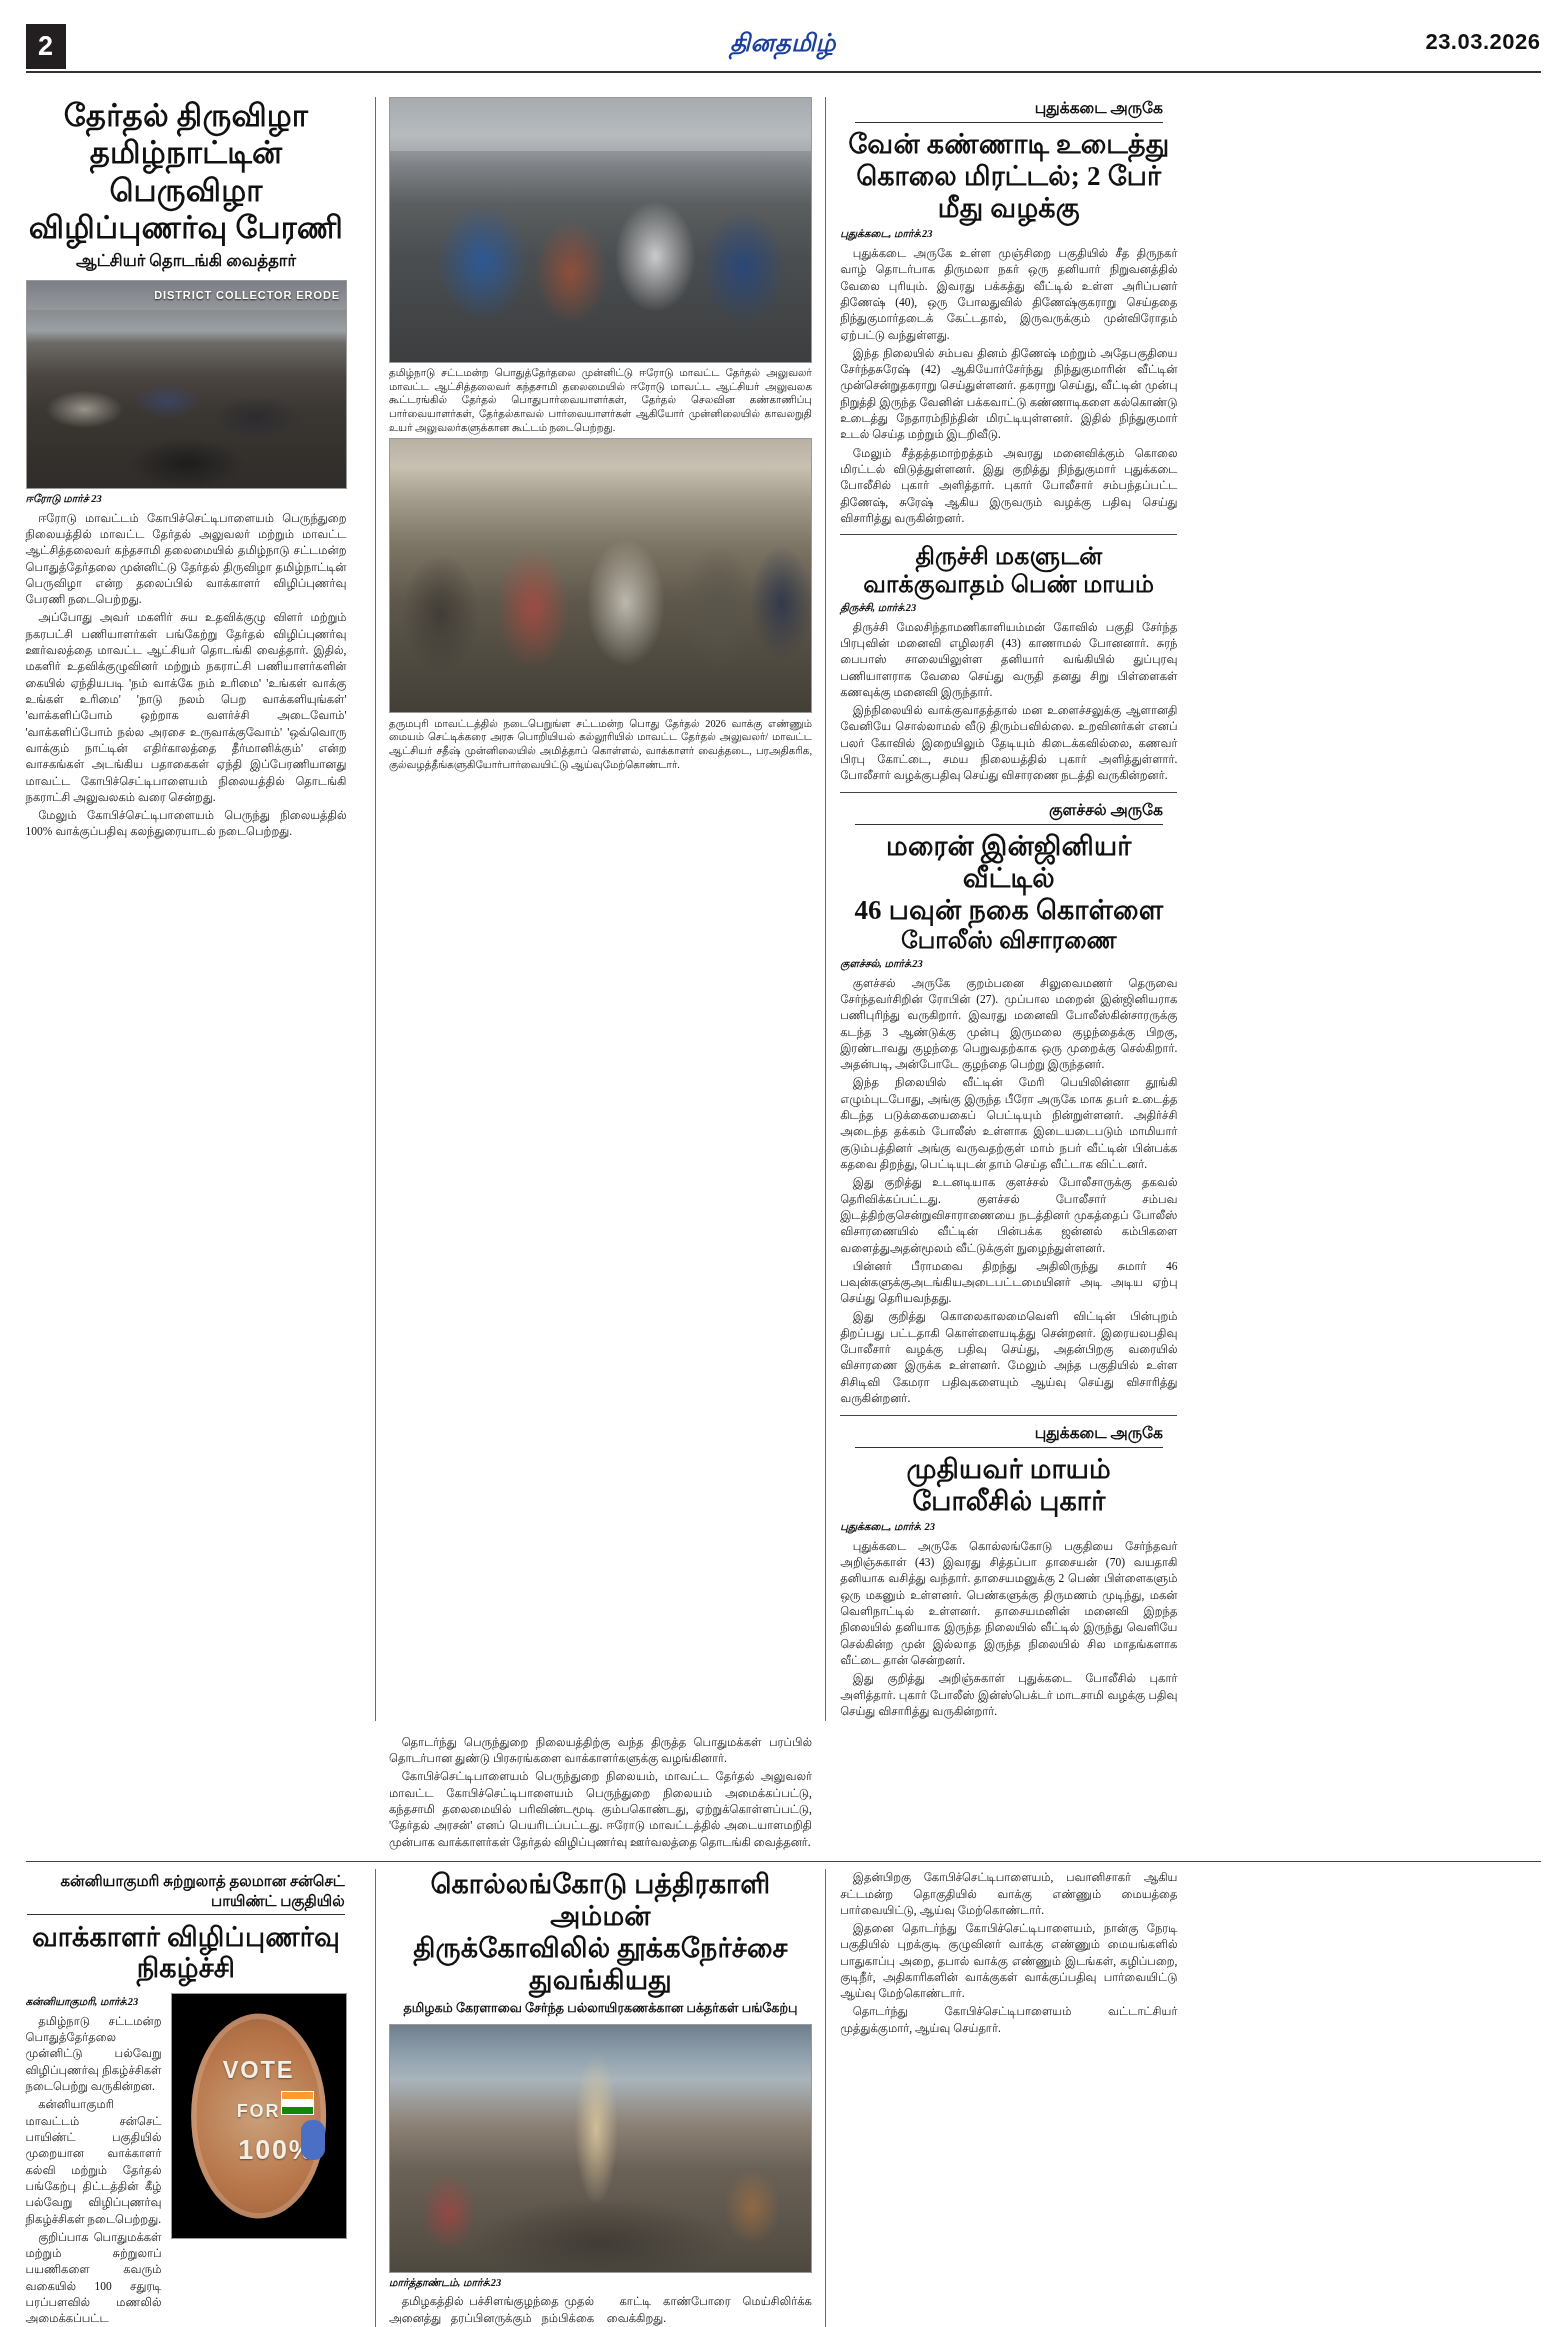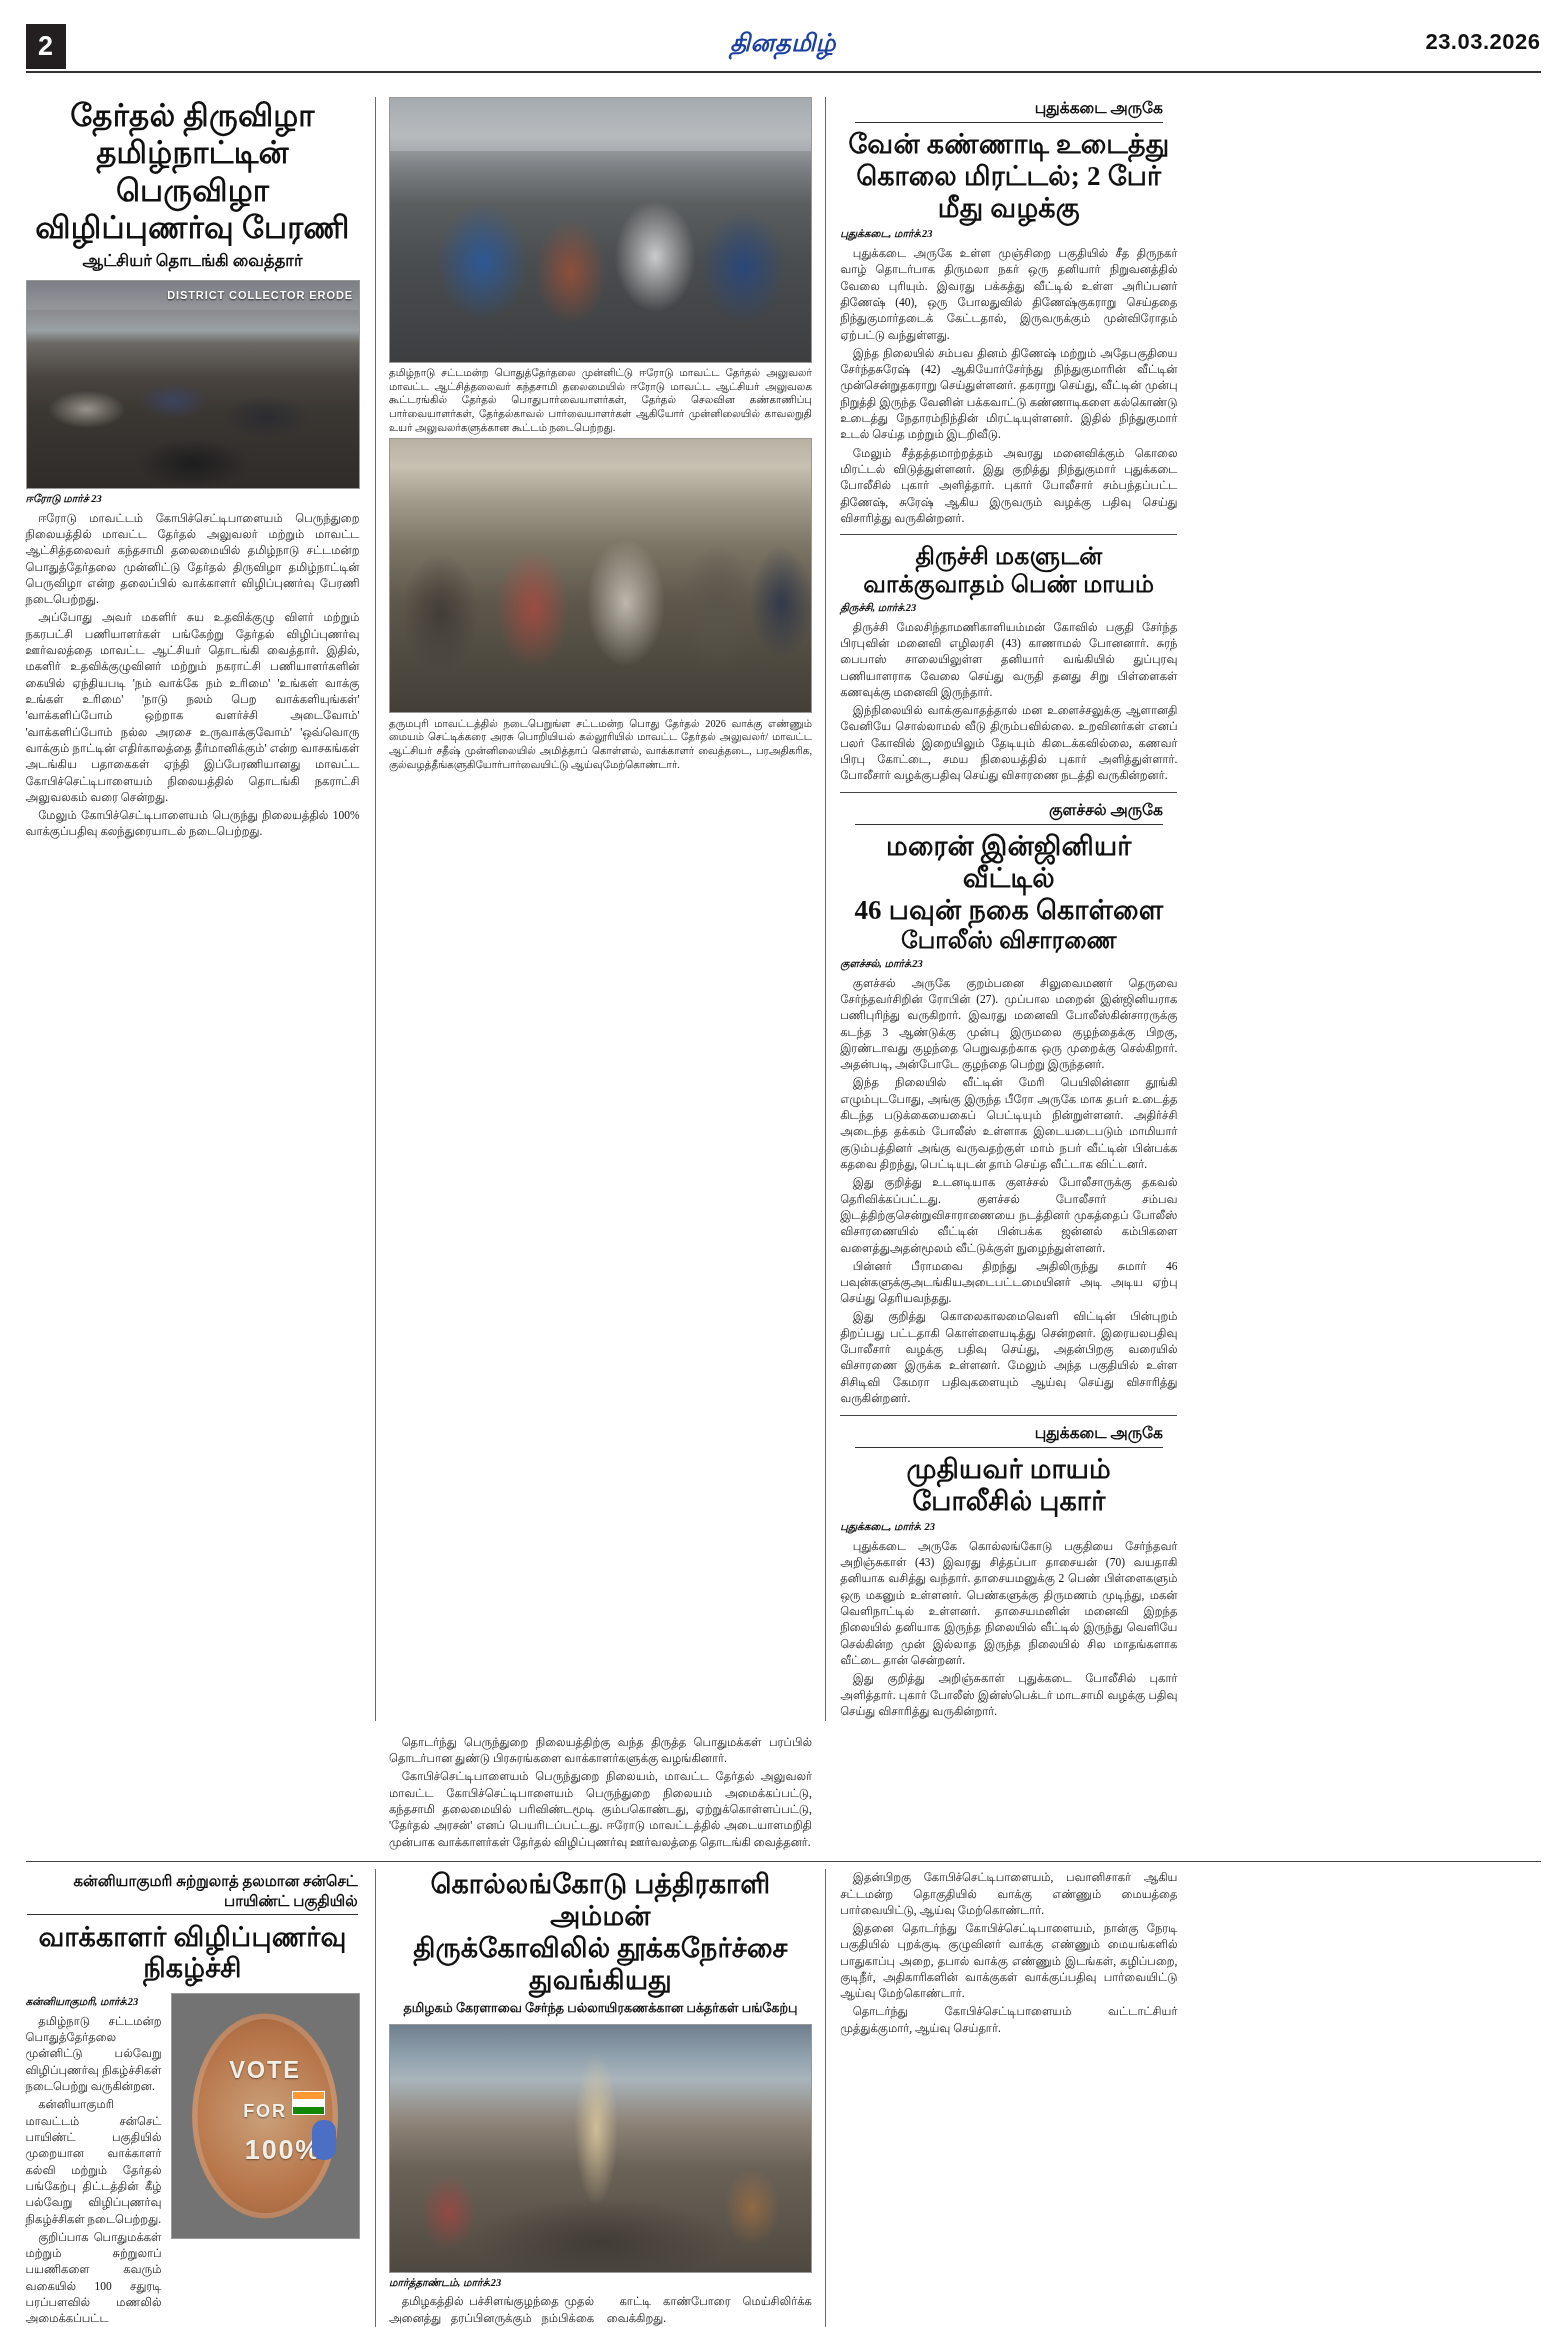--- a/index.html
+++ b/index.html
@@ -32,21 +32,21 @@
     font-family:"Liberation Sans","DejaVu Sans",sans-serif;
     font-weight:bold;font-size:22px;color:#111;letter-spacing:0.5px;
   }
   .mast-rule{position:absolute;left:0;right:0;top:51px;border-top:2.7px solid #333;}
 
   
   .body-wrap{position:relative;margin:5.5px 25.5px 0 25.5px;}
   .row{display:flex;align-items:stretch;}
 
   .col{box-sizing:border-box;}
-  .colA{width:348px;padding-right:14px;}
+  .colA{width:348px;padding-right:27px;}
   .colB{width:445px;padding:0 11px;}
   .colC{width:350px;padding-left:12.7px;}
 
   .vrule{width:0.9px;background:#6a6a6a;flex:0 0 0.9px;margin:0 1.8px;}
   .hrule{border-top:1.8px solid #444;margin:8.2px 0 7.3px;}
 
   
   .kicker{
     text-align:right;font-weight:bold;font-size:15.5px;line-height:1.35;
     border-bottom:1.4px solid #333;padding-bottom:2.7px;margin:1.8px 14.5px 6.4px 14.5px;
@@ -108,21 +108,21 @@
       linear-gradient(180deg,rgba(210,215,220,.35) 0 20%,transparent 20%);}
   .ph-hall{background:
     linear-gradient(180deg,#b9b2a4 0%,#c8c1b2 10%,#a49c8d 22%,#7e7767 38%,#5d574b 60%,#433f37 100%);}
   .ph-hall:after{content:"";position:absolute;inset:0;
     background:
       radial-gradient(ellipse 55px 86px at 12% 64%,rgba(60,55,50,.8),transparent 70%),
       radial-gradient(ellipse 53px 86px at 34% 62%,rgba(200,70,60,.6),transparent 70%),
       radial-gradient(ellipse 56px 91px at 56% 60%,rgba(230,225,215,.7),transparent 70%),
       radial-gradient(ellipse 53px 91px at 78% 62%,rgba(90,85,75,.85),transparent 70%),
       radial-gradient(ellipse 45px 82px at 93% 60%,rgba(40,50,75,.8),transparent 70%);}
-  .ph-vote{background:#737373;}
+  .ph-vote{background:#000000;}
   .ph-temple{background:
     linear-gradient(180deg,#6f7e8c 0%,#8fa0ad 12%,#a9b4bb 22%,#8d8276 40%,#6b6257 58%,#4e4940 100%);}
   .ph-temple:after{content:"";position:absolute;inset:0;
     background:
       radial-gradient(ellipse 31px 109px at 49% 42%,rgba(225,205,160,.8),transparent 70%),
       radial-gradient(ellipse 182px 64px at 50% 88%,rgba(60,55,50,.8),transparent 70%),
       radial-gradient(ellipse 40px 55px at 14% 76%,rgba(190,60,60,.55),transparent 70%),
       radial-gradient(ellipse 40px 55px at 86% 74%,rgba(190,120,60,.5),transparent 70%);}
 
   .vote-circle{

